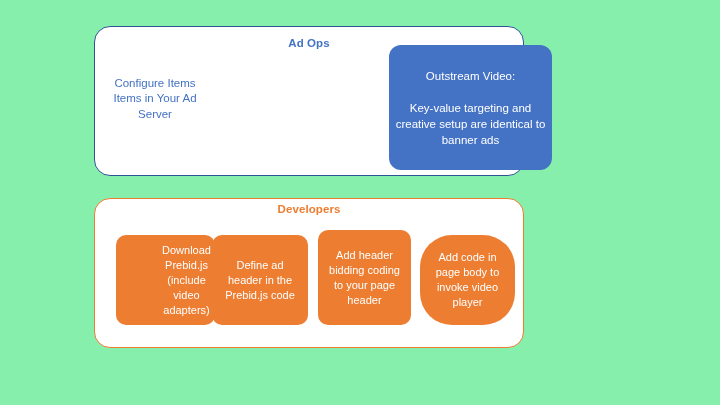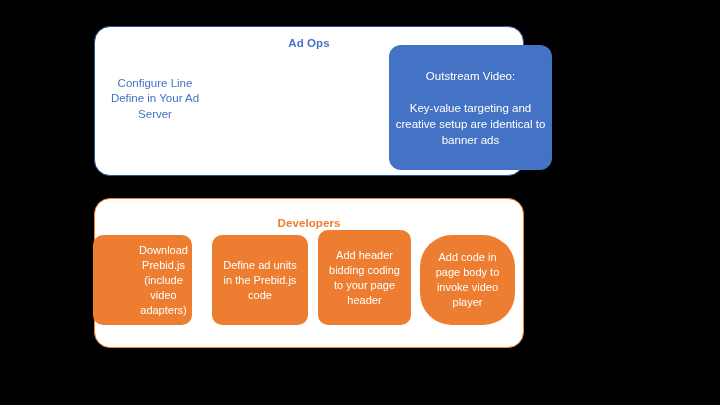--- a/index.html
+++ b/index.html
@@ -12,21 +12,21 @@
     height: 405px;
     font-family: "Liberation Sans", sans-serif;
     overflow: hidden;
     position: relative;
   }
 
   .canvas {
     position: relative;
     width: 720px;
     height: 405px;
-    background: #000000;
+    background: #86efac;
     text-decoration: underline;
   }
 
   
   .group {
     position: absolute;
     box-sizing: border-box;
     border-radius: 16px;
     background: #ffffff;
   }
@@ -52,21 +52,21 @@
     text-align: center;
     font-size: 11.5px;
     font-weight: bold;
     letter-spacing: 0.1px;
   }
   .group-title-adops {
     top: 10px;
     color: #4472C4;
   }
   .group-title-devs {
-    top: 18px;
+    top: 4px;
     color: #ED7D31;
   }
 
   
   .plain-text {
     position: absolute;
     display: flex;
     align-items: center;
     justify-content: center;
     text-align: center;
@@ -102,39 +102,39 @@
 </style>
 </head>
 <body>
 
 <div class="canvas">
 
   <div class="group group-adops">
     <div class="group-title group-title-adops">Ad Ops</div>
   </div>
 
-  <div class="plain-text" style="left:100px; top:74px; width:110px; height:50px;">Configure Line Define in Your Ad Server</div>
+  <div class="plain-text" style="left:100px; top:74px; width:110px; height:50px;">Configure Items Items in Your Ad Server</div>
 
 
   <div class="card card-blue" style="left:389px; top:45px; width:163px; height:125px;">
     <span class="card-body">Outstream Video:
 
 Key-value targeting and creative setup are identical to banner ads</span>
   </div>
 
   <div class="group group-devs">
     <div class="group-title group-title-devs">Developers</div>
   </div>
 
-  <div class="card card-orange" style="left:93px; top:235px; width:99px; height:90px;padding-left:48px;">
+  <div class="card card-orange" style="left:116px; top:235px; width:99px; height:90px;padding-left:48px;">
     <span class="card-body">Download Prebid.js (include video adapters)</span>
   </div>
 
   <div class="card card-orange" style="left:212px; top:235px; width:96px; height:90px;">
-    <span class="card-body">Define ad units in the Prebid.js code</span>
+    <span class="card-body">Define ad header in the Prebid.js code</span>
   </div>
 
   <div class="card card-orange" style="left:318px; top:230px; width:93px; height:95px;">
     <span class="card-body">Add header bidding coding to your page header</span>
   </div>
 
   <div class="card card-orange" style="left:420px; top:235px; width:95px; height:90px;border-radius:32px;">
     <span class="card-body">Add code in page body to invoke video player</span>
   </div>
 

